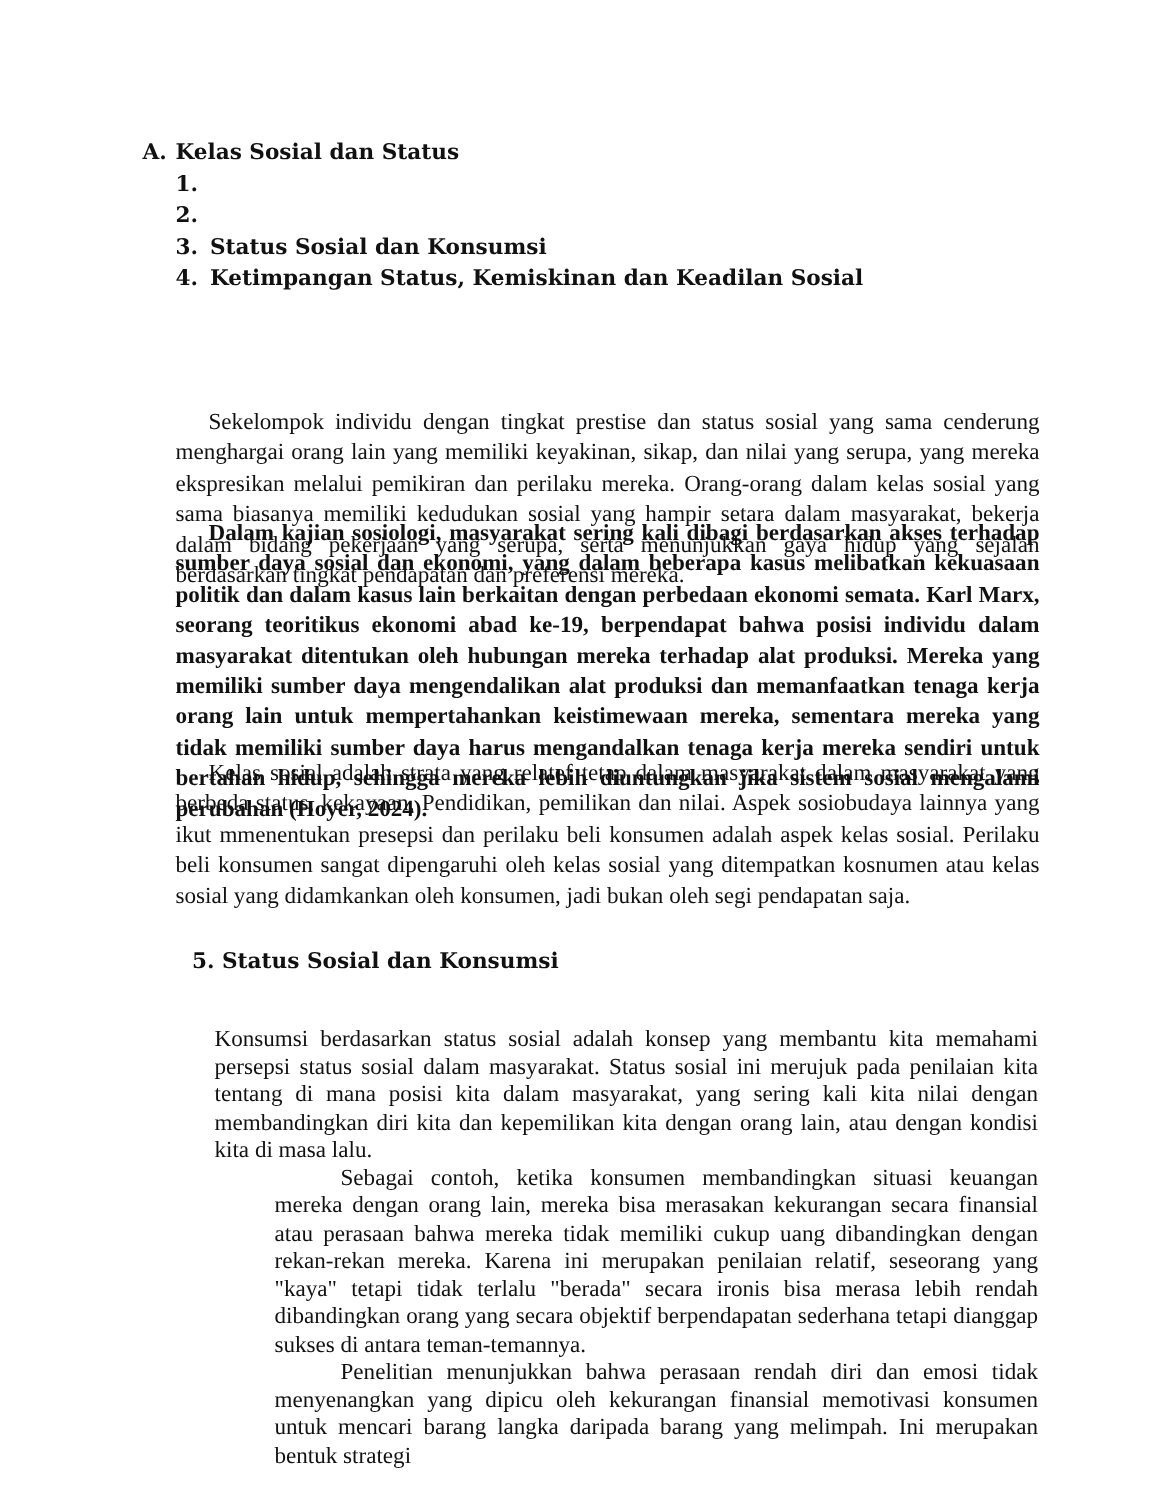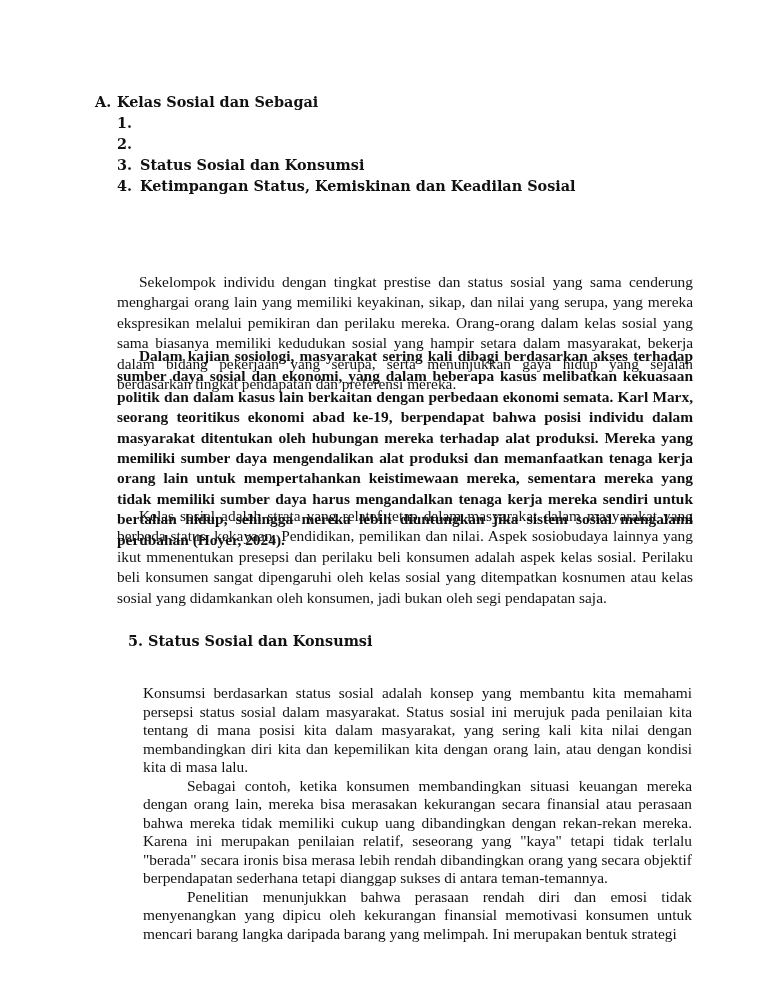--- a/index.html
+++ b/index.html
@@ -17,31 +17,31 @@
   .body p { margin: 0; text-indent: 22px; }
   #p1 { top: 237px; margin-top: 35px; }
   #p2 { top: 346px; font-weight: bold; }
   #p3 { top: 506px; }
 
   .heading5 { position: absolute; left: 117px; top: 631px; font-family: "DejaVu Serif", serif; font-weight: bold; font-size: 14.4px; line-height: 20px; white-space: nowrap; text-align: right; }
   .heading5 .num { display: inline-block; width: 26px; }
 
   .sub { position: absolute; left: 143px; width: 549px; top: 684px; font-family: "Liberation Serif", serif; font-size: 15.4px; line-height: 18.5px; text-align: justify; }
   .sub p { margin: 0; }
-  .sub p.indent { text-indent: 44px; }
+  .sub p.indent { text-indent: 44px; margin-left: 40px; }
 </style>
 </head>
 <body>
 
 <div class="page">
 
   <div class="outline">
     <div class="row lvl0">
       <span class="num">A.</span>
-      <span>Kelas Sosial dan Sebagai</span>
+      <span>Kelas Sosial dan Status</span>
     </div>
     <div class="row lvl1">
       <span class="num">1.</span>
     </div>
     <div class="row lvl1">
       <span class="num">2.</span>
     </div>
     <div class="row lvl1">
       <span class="num">3.</span>
       <span>Status Sosial dan Konsumsi</span>

